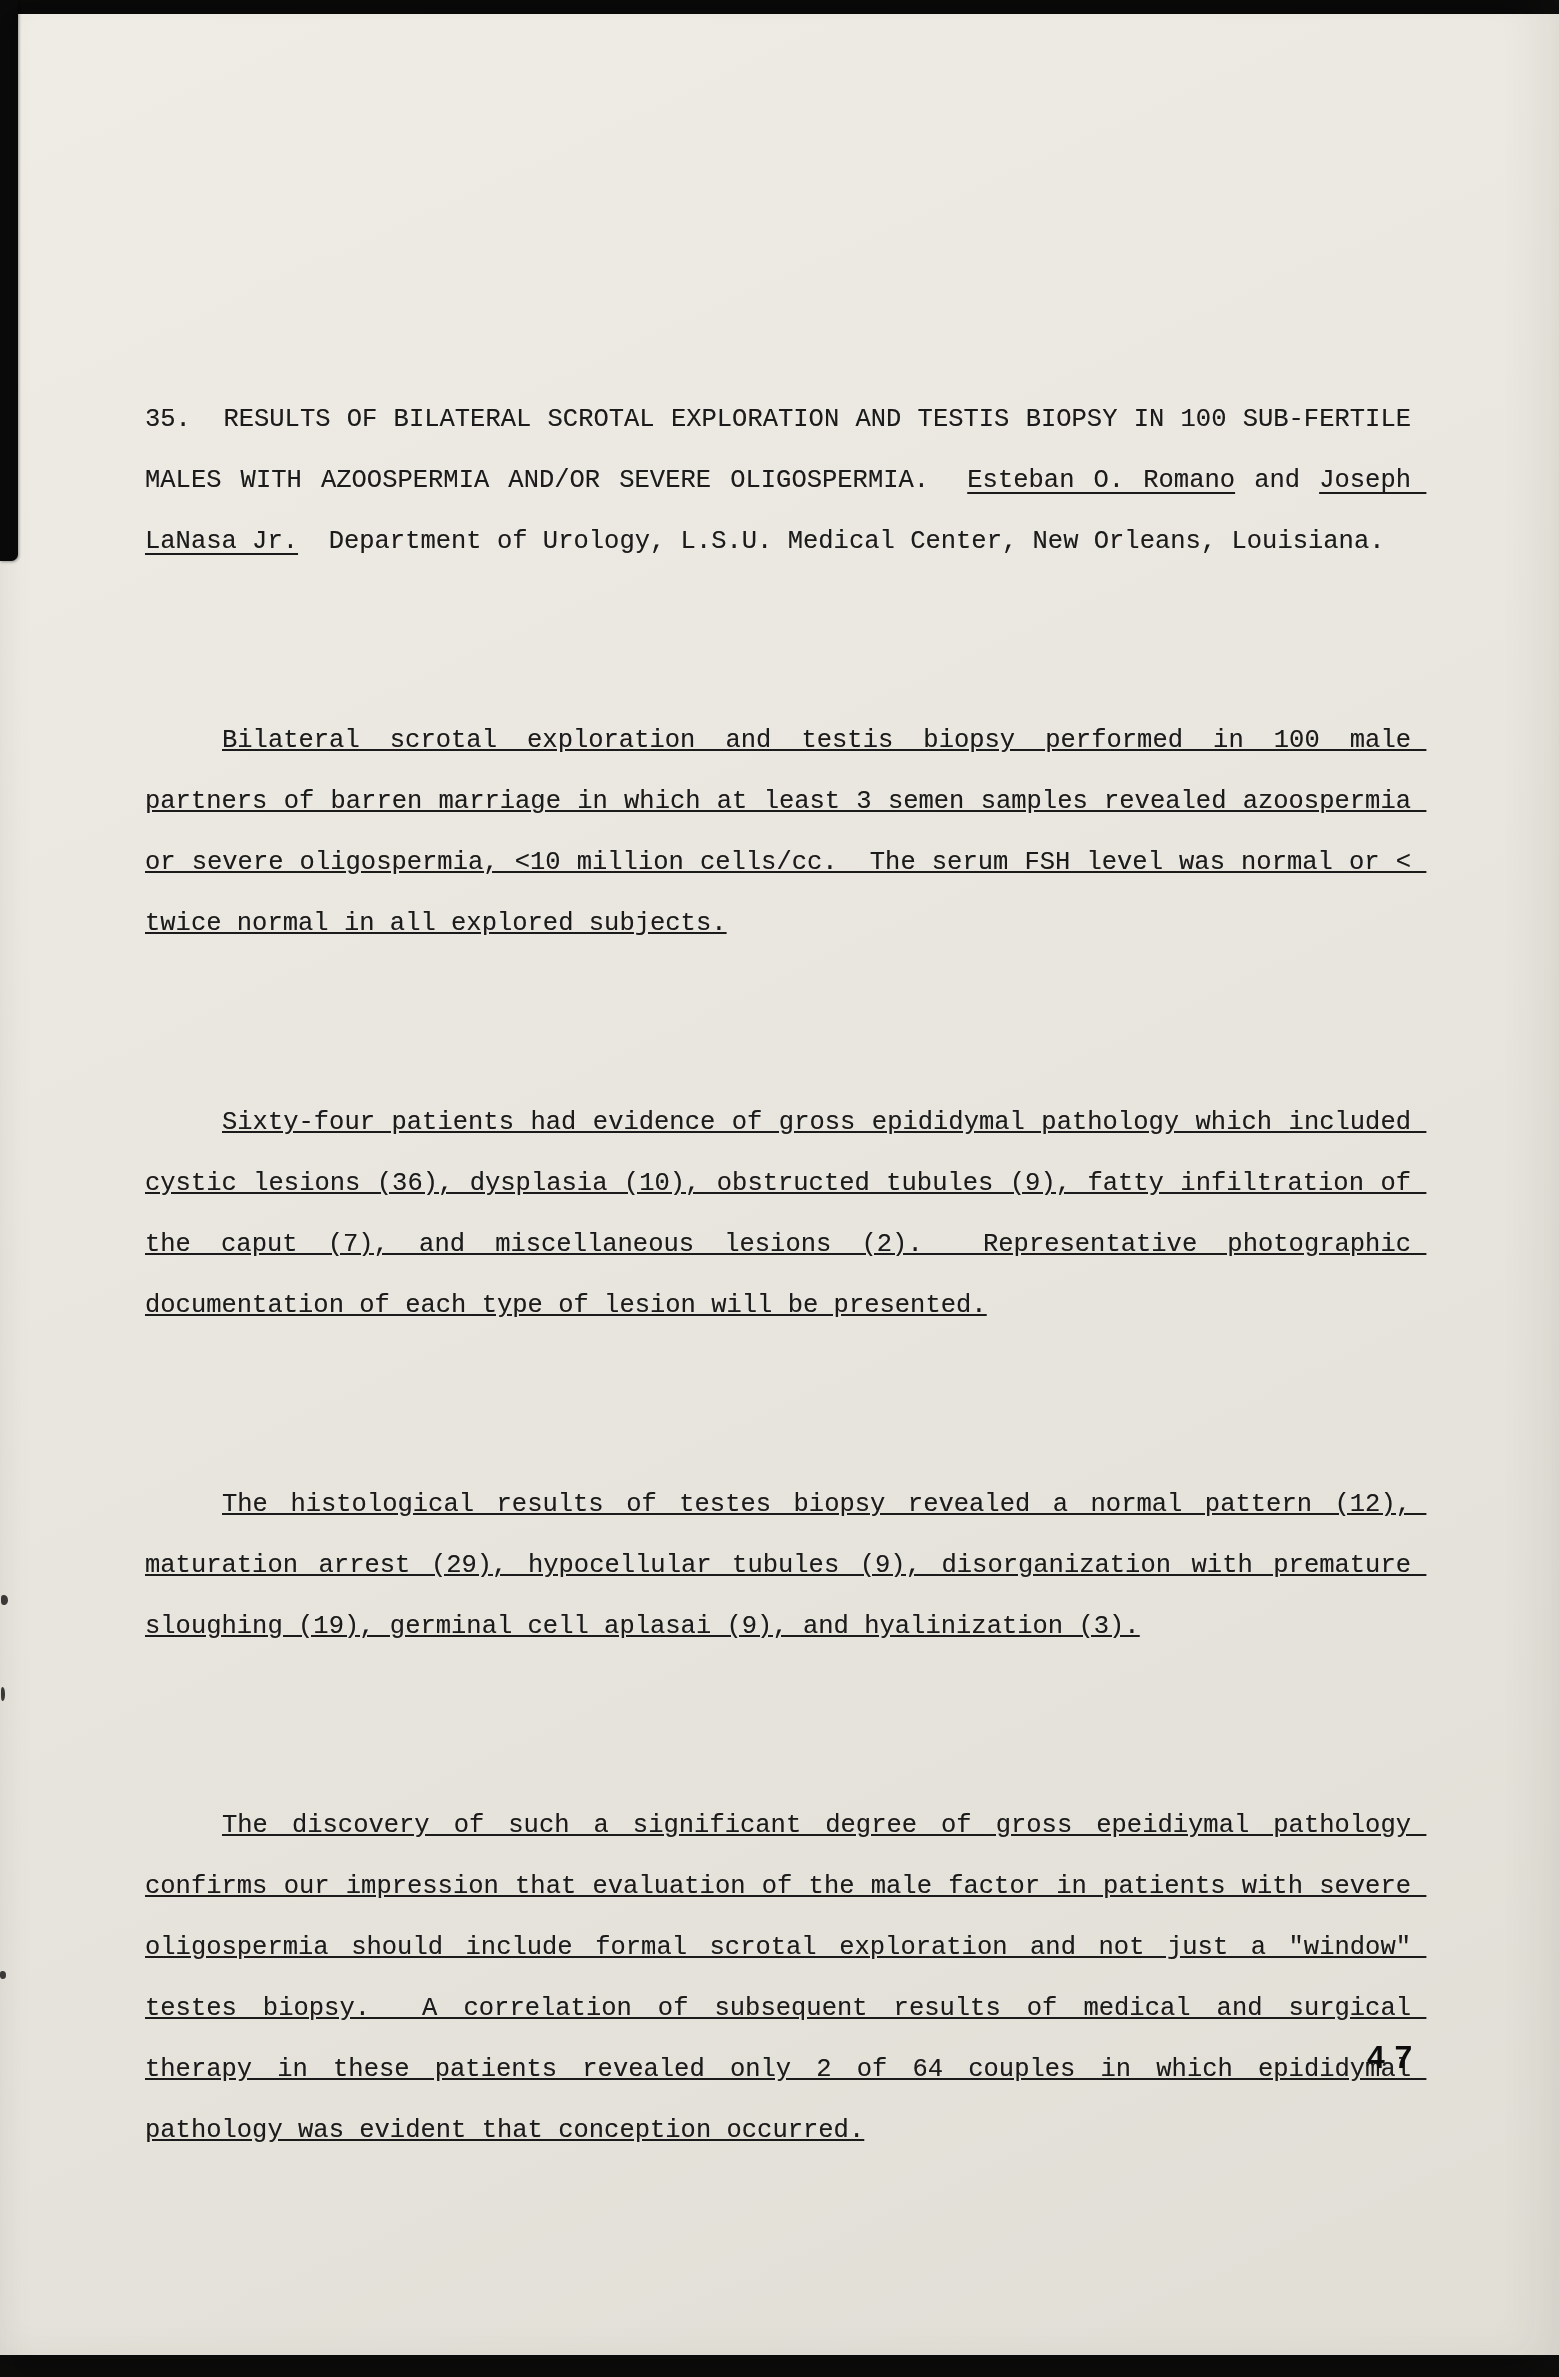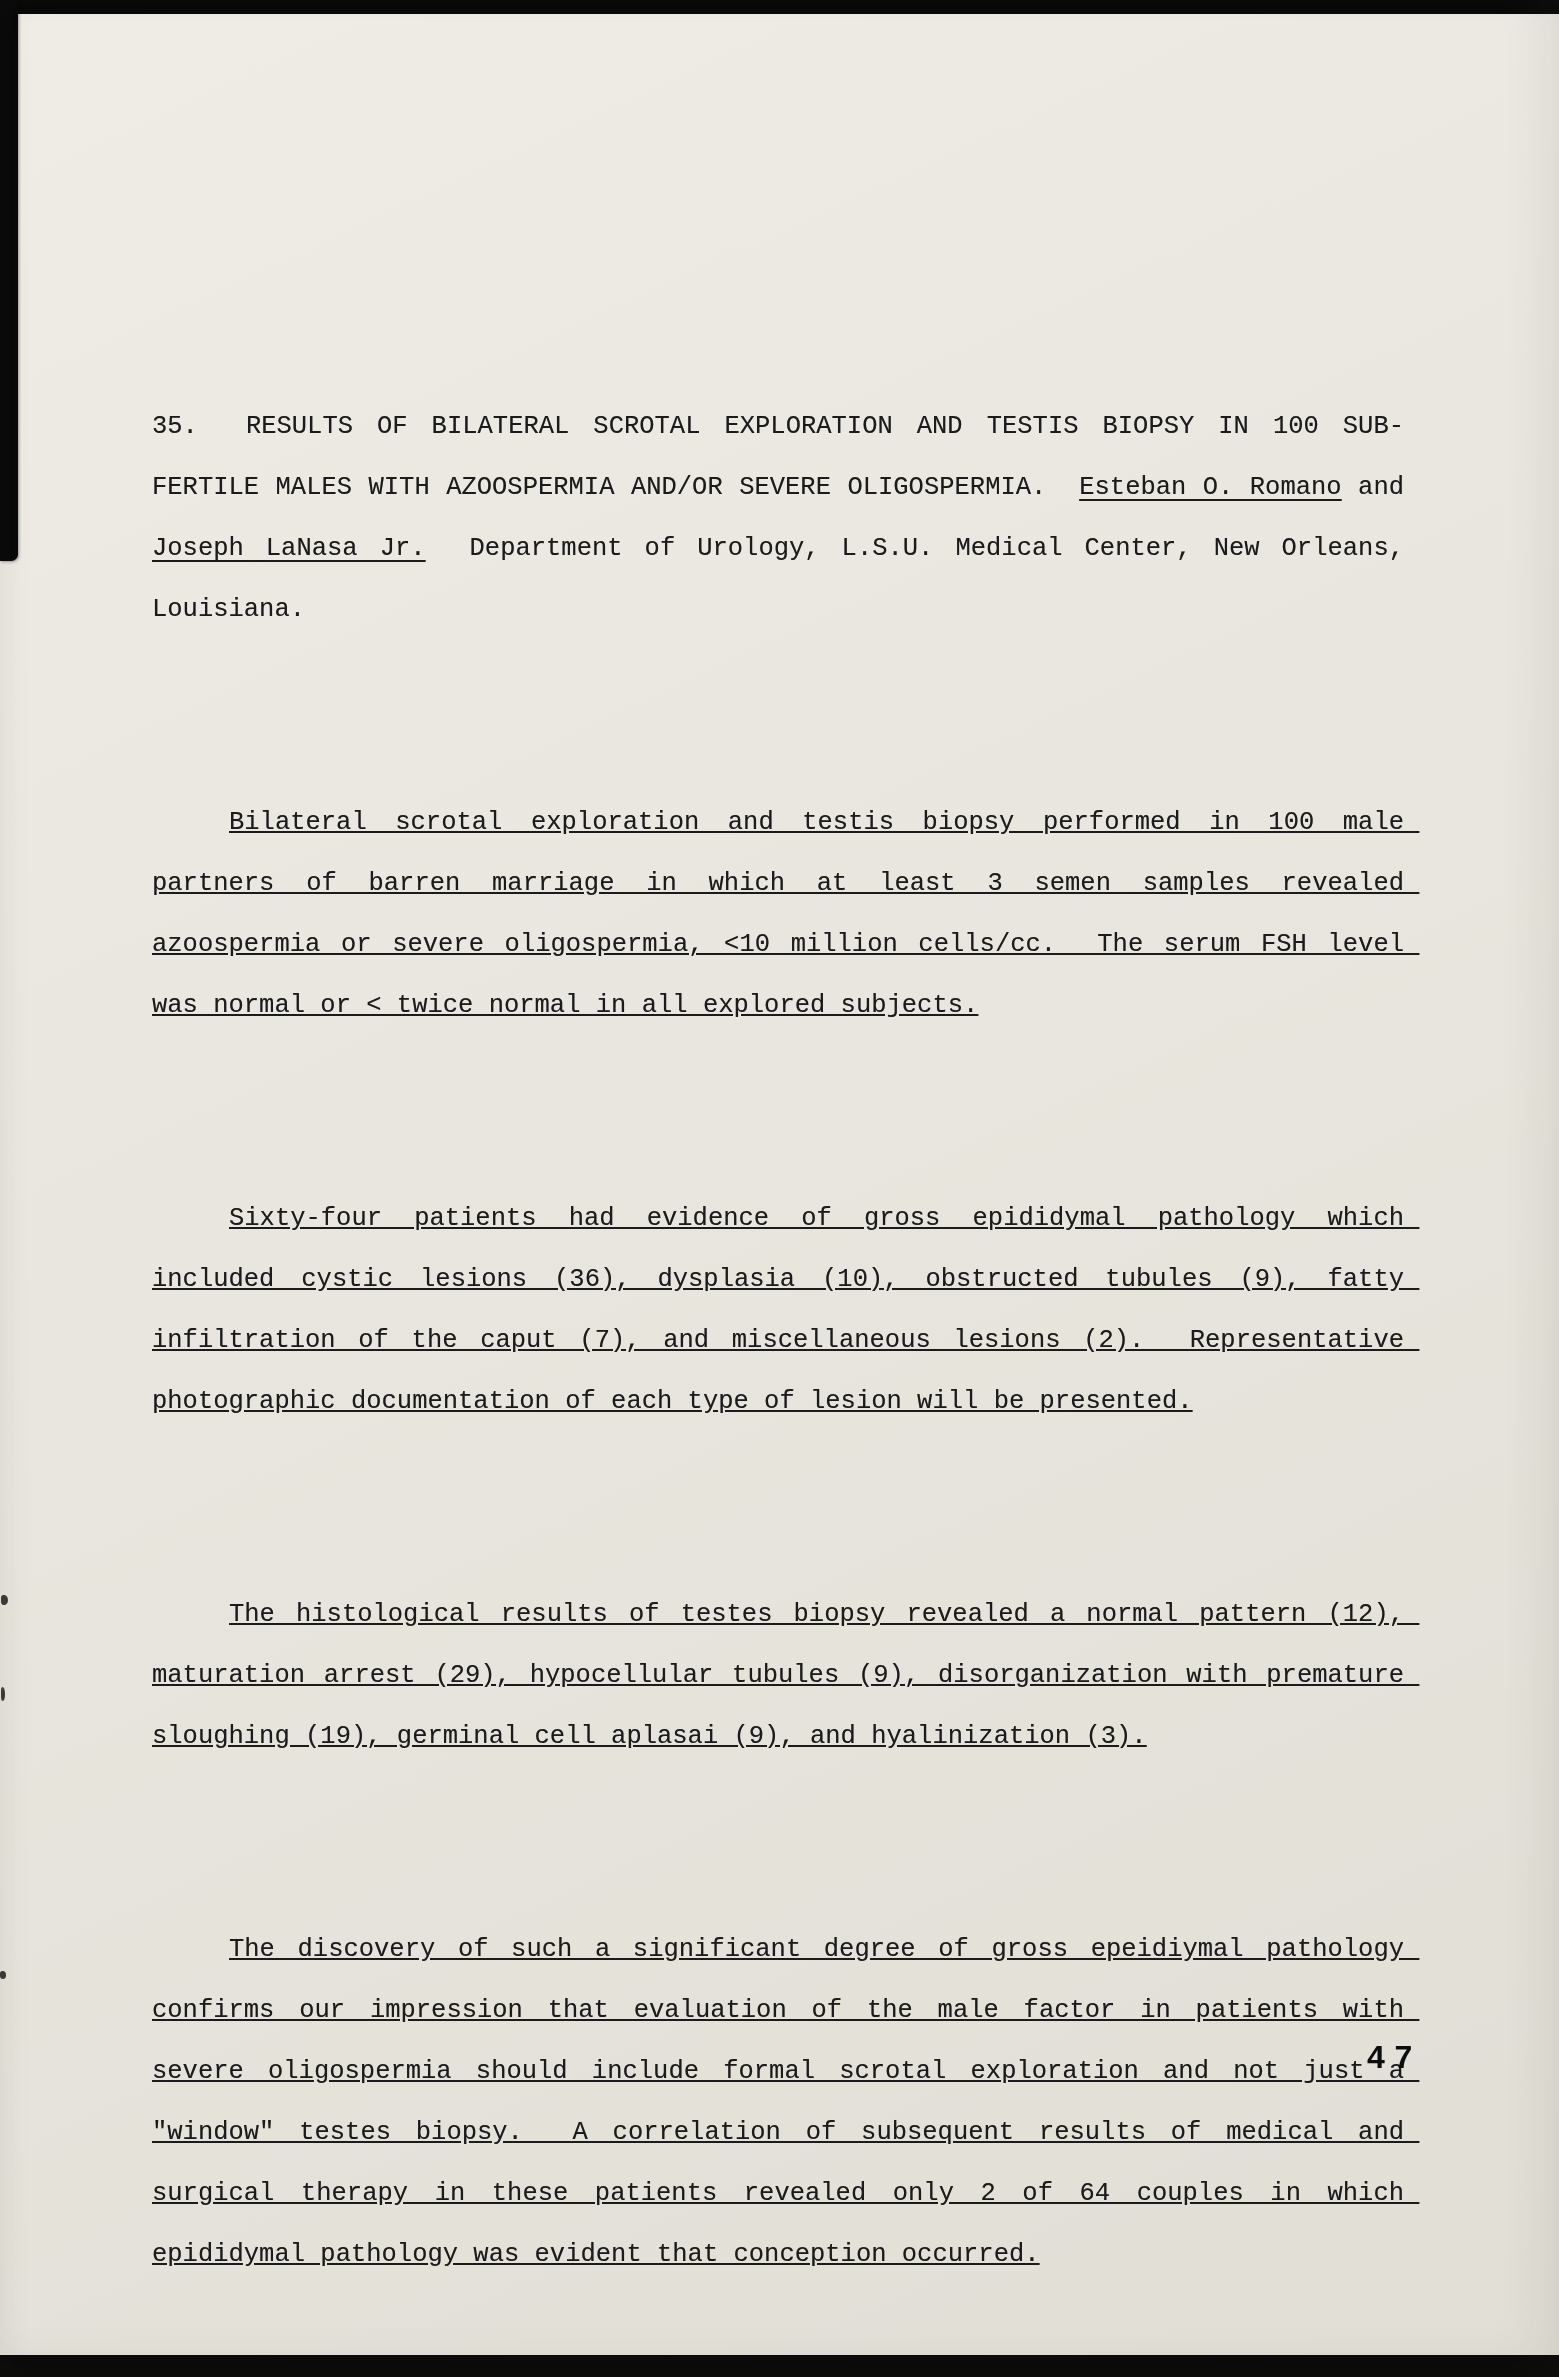--- a/index.html
+++ b/index.html
@@ -65,21 +65,21 @@
     top: 259px;
     width: 1282px;
     color: #1b1b1b;
     font-size: 25.5px;
     line-height: 61px;
     text-align: justify;
     white-space: pre-wrap;
     text-shadow: 0 0 0.6px rgba(27,27,27,0.38);
   }
   .abstract p {
-    margin: 15px;
+    margin: 8px;
     padding: 0;
   }
   .body-para {
     text-indent: 77px;
     text-decoration: underline;
   }
   .u {
     text-decoration: underline;
     text-decoration-thickness: 1.7px;
     text-underline-offset: 5.3px;

